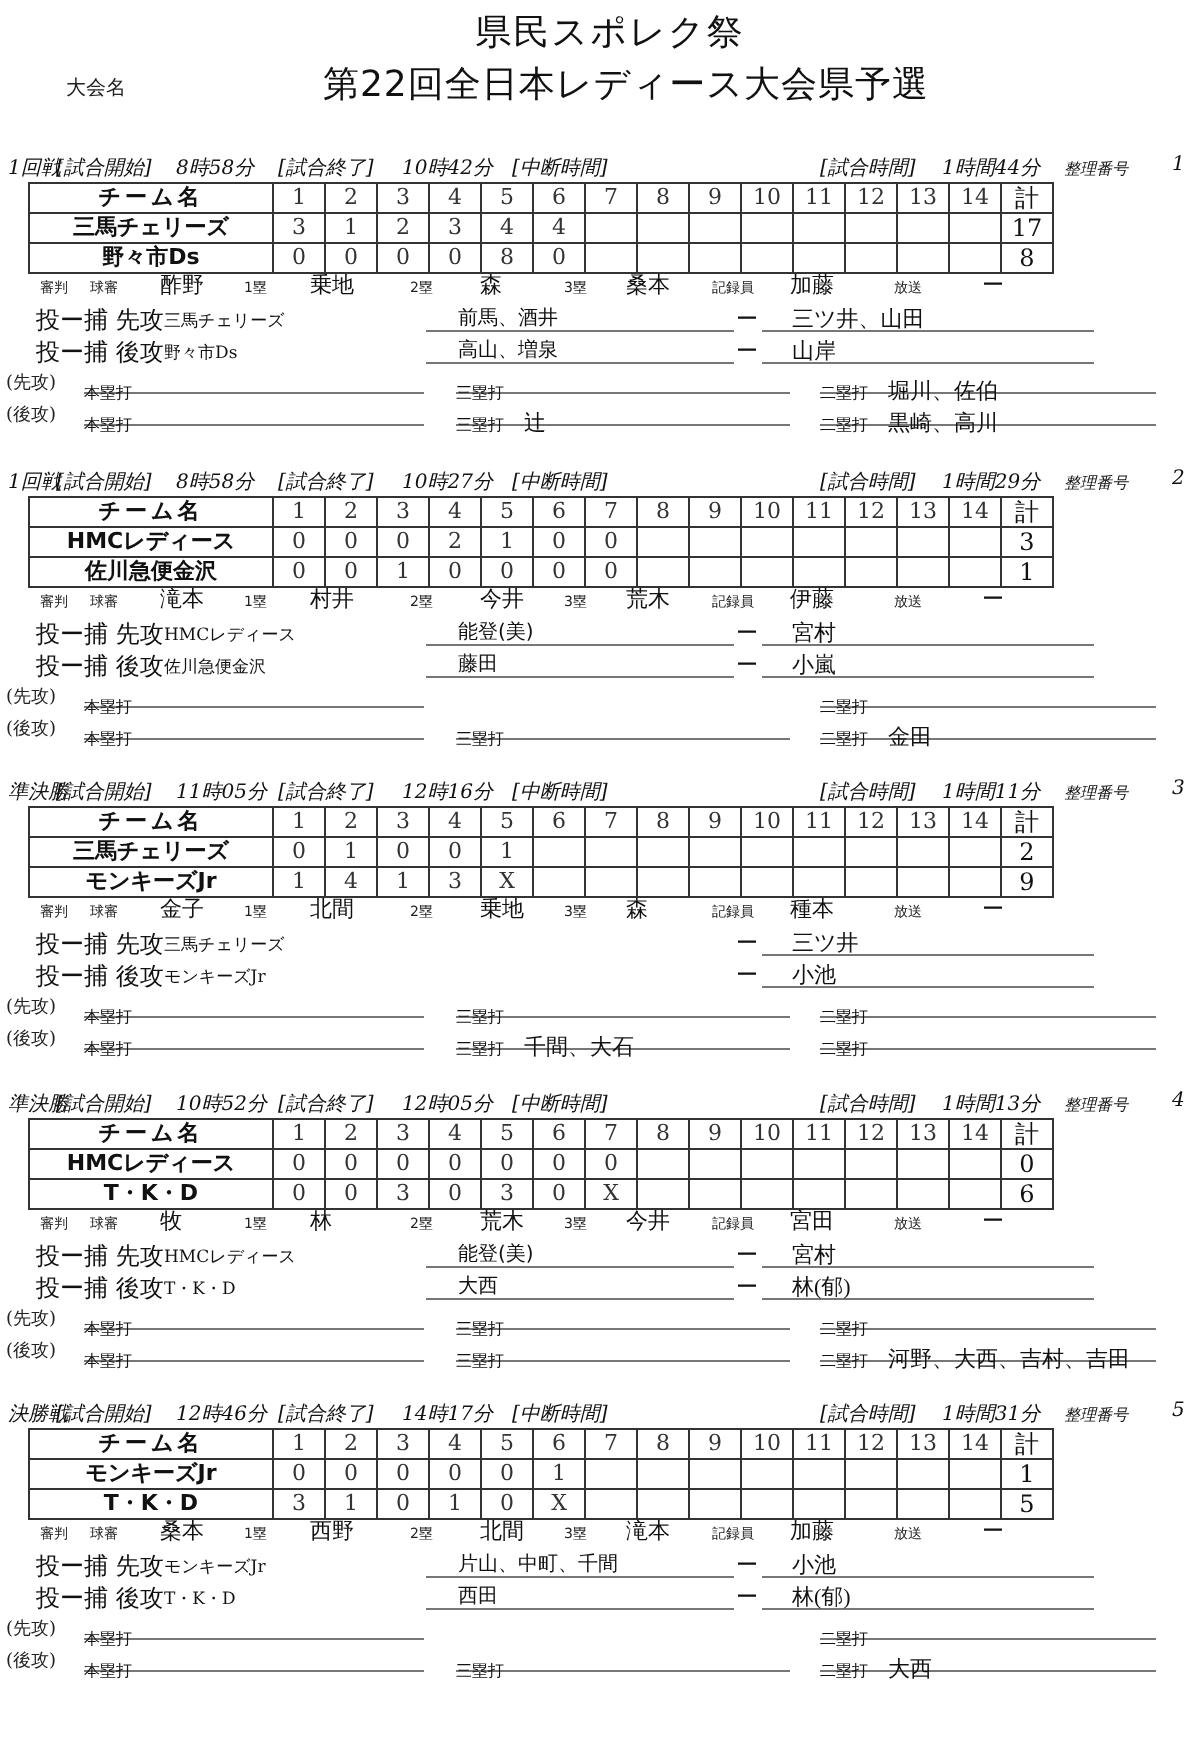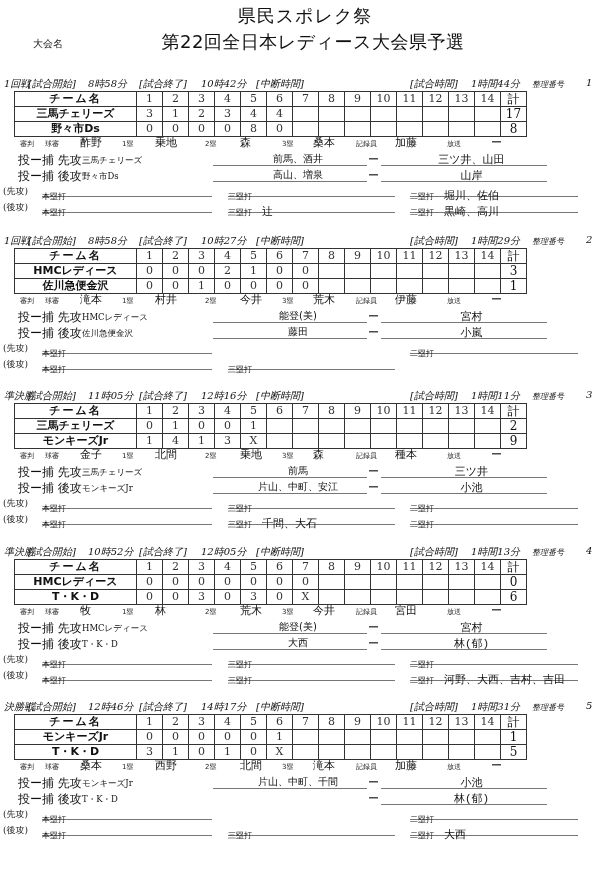--- a/index.html
+++ b/index.html
@@ -23,26 +23,26 @@
   table.score td.inn { width: 25px; color: #333; }
   table.score td.tot { width: 25px; font-size: 12px; }
   table.score tr.hd td.name { letter-spacing: 2px; }
 
   .umps { position: absolute; left: 0; top: 58px; width: 600px; height: 16px; white-space: nowrap; }
   .umps span { position: absolute; top: 0; }
   .umps .lbl { font-family: "DejaVu Sans", sans-serif; font-size: 7px; top: 4px; color: #222; }
   .umps .nm { font-family: "DejaVu Sans", sans-serif; font-size: 11px; }
 
   .bat { position: absolute; left: 0; width: 600px; height: 16px; white-space: nowrap; }
-  .bat span { position: absolute; text-align: center; }
+  .bat span { position: absolute; }
   .bat .lbl { font-family: "DejaVu Sans", sans-serif; font-size: 12px; top: 0; left: 18px; letter-spacing: 0px; }
   .bat .team { font-family: "DejaVu Serif", serif; font-size: 8.5px; top: 3px; left: 82px; }
   .bat .pline { left: 213px; width: 154px; top: 0; height: 14px; border-bottom: 1px solid #777; font-family: "DejaVu Sans", sans-serif; font-size: 10px; padding-left: 16px; box-sizing: border-box; }
   .bat .dash { left: 368px; top: 0; font-size: 11px; font-family: "DejaVu Sans", sans-serif; }
-  .bat .cline { left: 381px; width: 166px; top: 0; height: 14px; border-bottom: 1px solid #777; font-family: Liberation Mono, monospace; font-size: 11px; padding-left: 15px; box-sizing: border-box; }
+  .bat .cline { left: 381px; width: 166px; top: 0; height: 14px; border-bottom: 1px solid #777; font-family: Liberation Serif, serif; font-size: 11px; padding-left: 15px; box-sizing: border-box; }
 
   .hits { position: absolute; left: 0; width: 488px; height: 16px; white-space: nowrap; }
   .hits span { position: absolute; }
   .hits .side { left: 3px; top: 1px; font-size: 9px; font-family: "DejaVu Serif", serif; color: #222; }
   .hits .hl { top: 0; height: 13px; border-bottom: 1px solid #777; font-family: "DejaVu Sans", sans-serif; box-sizing: border-box; }
   .hits .hl .k { position: static; font-size: 8px; }
   .hits .hl .v { position: static; font-size: 11px; margin-left: 10px; margin-top: 31px; }
   .hits .hr { left: 42px; width: 170px; }
   .hits .h3 { left: 228px; width: 167px; }
   .hits .h2 { left: 410px; width: 168px; }
@@ -272,20 +272,21 @@
     </div>
     <div class="hits" style="top:107px">
       <span class="side">(先攻)</span>
       <span class="hl hr"><span class="k">本塁打</span><span class="v"></span></span>
       <span class="hl h2"><span class="k">二塁打</span><span class="v"></span></span>
     </div>
     <div class="hits" style="top:123px">
       <span class="side">(後攻)</span>
       <span class="hl hr"><span class="k">本塁打</span><span class="v"></span></span>
       <span class="hl h3"><span class="k">三塁打</span><span class="v"></span></span>
+      <span class="hl h2"><span class="k">二塁打</span><span class="v">金田</span></span>
     </div>
   </div>
     <div class="match" style="top: 389px;">
     <div class="mhead">
       <span style="left:0">準決勝</span>
       <span style="left:24px">[試合開始]</span>
       <span style="left:84px">11時05分</span>
       <span style="left:135px">[試合終了]</span>
       <span style="left:197px">12時16分</span>
       <span style="left:252px">[中断時間]</span>
@@ -363,28 +364,26 @@
       <span class="lbl" style="left:282px">3塁</span>
       <span class="nm" style="left:313px">森</span>
       <span class="lbl" style="left:356px">記録員</span>
       <span class="nm" style="left:395px">種本</span>
       <span class="lbl" style="left:447px">放送</span>
       <span class="nm" style="left:491px">ー</span>
     </div>
     <div class="bat" style="top:75px">
       <span class="lbl">投ー捕 先攻</span>
       <span class="team">三馬チェリーズ</span>
-      <span class="pline">前馬</span>
       <span class="dash">ー</span>
       <span class="cline">三ツ井</span>
     </div>
     <div class="bat" style="top:91px">
       <span class="lbl">投ー捕 後攻</span>
       <span class="team">モンキーズJr</span>
-      <span class="pline">片山、中町、安江</span>
       <span class="dash">ー</span>
       <span class="cline">小池</span>
     </div>
     <div class="hits" style="top:107px">
       <span class="side">(先攻)</span>
       <span class="hl hr"><span class="k">本塁打</span><span class="v"></span></span>
       <span class="hl h3"><span class="k">三塁打</span><span class="v"></span></span>
       <span class="hl h2"><span class="k">二塁打</span><span class="v"></span></span>
     </div>
     <div class="hits" style="top:123px">
@@ -596,20 +595,21 @@
     <div class="bat" style="top:75px">
       <span class="lbl">投ー捕 先攻</span>
       <span class="team">モンキーズJr</span>
       <span class="pline">片山、中町、千間</span>
       <span class="dash">ー</span>
       <span class="cline">小池</span>
     </div>
     <div class="bat" style="top:91px">
       <span class="lbl">投ー捕 後攻</span>
       <span class="team">T・K・D</span>
+      <span class="pline">西田</span>
       <span class="dash">ー</span>
       <span class="cline">林(郁)</span>
     </div>
     <div class="hits" style="top:107px">
       <span class="side">(先攻)</span>
       <span class="hl hr"><span class="k">本塁打</span><span class="v"></span></span>
       <span class="hl h2"><span class="k">二塁打</span><span class="v"></span></span>
     </div>
     <div class="hits" style="top:123px">
       <span class="side">(後攻)</span>

